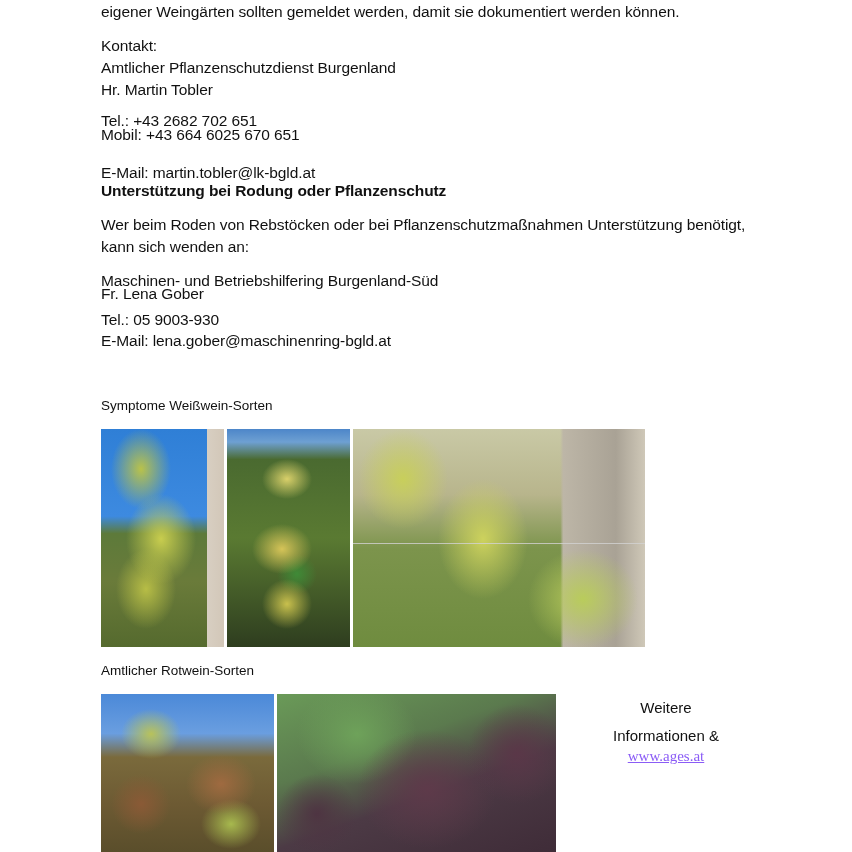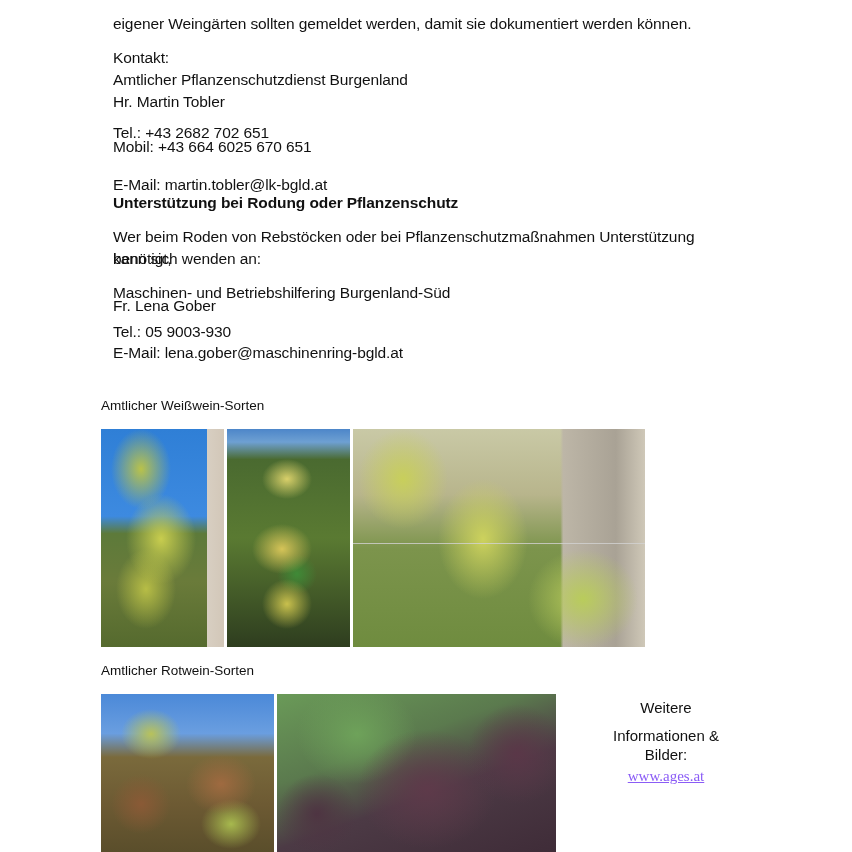--- a/index.html
+++ b/index.html
@@ -2,21 +2,21 @@
 <html><head>
   <meta charset="utf-8">
   <style>
     html, body { margin: 0; padding: 0; background: #ffffff; }
     body {
       width: 852px; height: 852px; overflow: hidden; position: relative;
       font-family: "Liberation Sans", "DejaVu Sans", sans-serif;
       color: #111111;
     }
     .page { position: absolute; left: 101px; top: 0; width: 660px; }
-    .p { font-size: 15.5px; line-height: 22.4px; margin: 12px; letter-spacing: -0.1px; }
+    .p { font-size: 15.5px; line-height: 22.4px; margin: 0; letter-spacing: -0.1px; }
     .abs { position: absolute; left: 0; }
     .bold { font-weight: bold; }
     .caption { font-size: 13.5px; line-height: 18px; }
     .photo { position: absolute; overflow: hidden; }
 
     
     .w1 {
       left: 101px; top: 429px; width: 123px; height: 218px;
       background:
         radial-gradient(ellipse 30px 40px at 40px 40px, #b9c24a 0%, rgba(185,194,74,0) 100%),
@@ -89,31 +89,30 @@
 
   <p class="p abs bold" style="top:180px;">Unterstützung bei Rodung oder Pflanzenschutz</p>
   <p class="p abs" style="top:214px;">Wer beim Roden von Rebstöcken oder bei Pflanzenschutzmaßnahmen Unterstützung benötigt,</p>
   <p class="p abs" style="top:236px;">kann sich wenden an:</p>
 
   <p class="p abs" style="top:270px;">Maschinen- und Betriebshilfering Burgenland-Süd</p>
   <p class="p abs" style="top:283px;text-align:center;">Fr. Lena Gober</p>
   <p class="p abs" style="top:309px;">Tel.: 05 9003-930</p>
   <p class="p abs" style="top:330px;">E-Mail: lena.gober@maschinenring-bgld.at</p>
 
-  <p class="caption abs" style="top:397px; margin:0;">Amtlicher Weißwein-Sorten</p>
+  <p class="caption abs" style="top:397px; margin:0;">Symptome Weißwein-Sorten</p>
   <p class="caption abs" style="top:662px; margin:0;">Amtlicher Rotwein-Sorten</p>
 </div>
 
 <div class="photo w1" title="Vergilbte Weinblätter an Rebzeile mit blauem Himmel"></div>
 <div class="photo w2" title="Gelb verfärbte, eingerollte Weinblätter"></div>
 <div class="photo w3" title="Nahaufnahme gelber Blätter am Drahtrahmen">
   <div class="wire"></div>
 </div>
 
 <div class="photo r1" title="Rötlich verfärbte Rebzeile"></div>
 <div class="photo r2" title="Nahaufnahme rot-violett eingerollter Blätter"></div>
 
 <div class="sidebox">
   <div>Weitere</div>
   <div style="margin-top:8px;">Informationen &amp;</div>
-  <div>Bilder:</div>
   <div style="margin-top:1px;"><a>www.ages.at</a></div>
 </div>
 
 </body></html>

